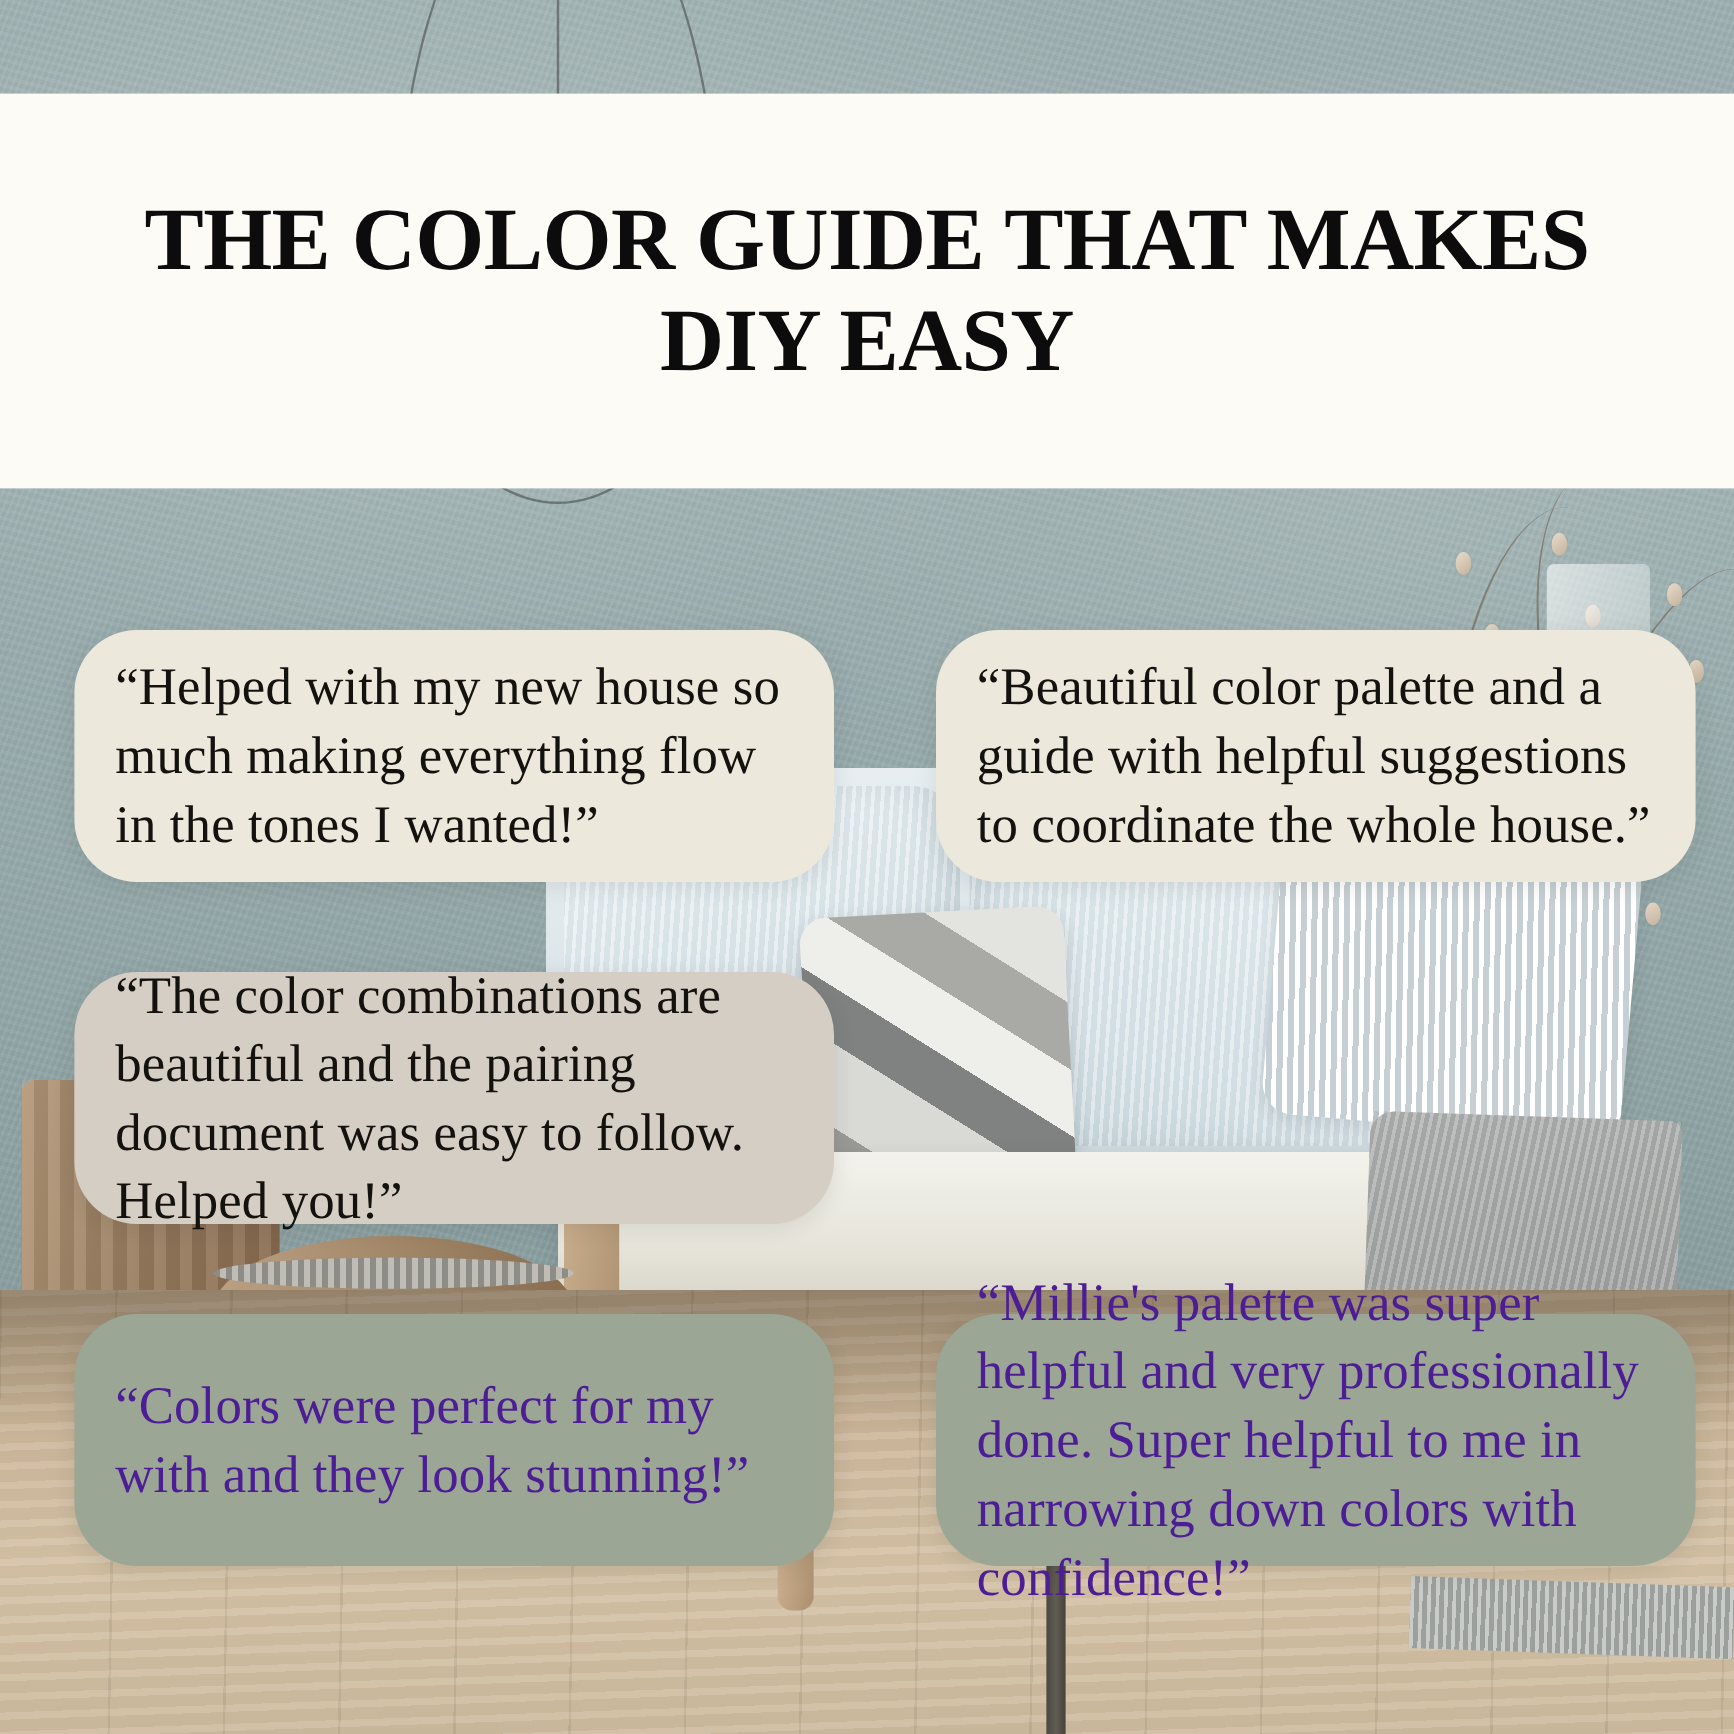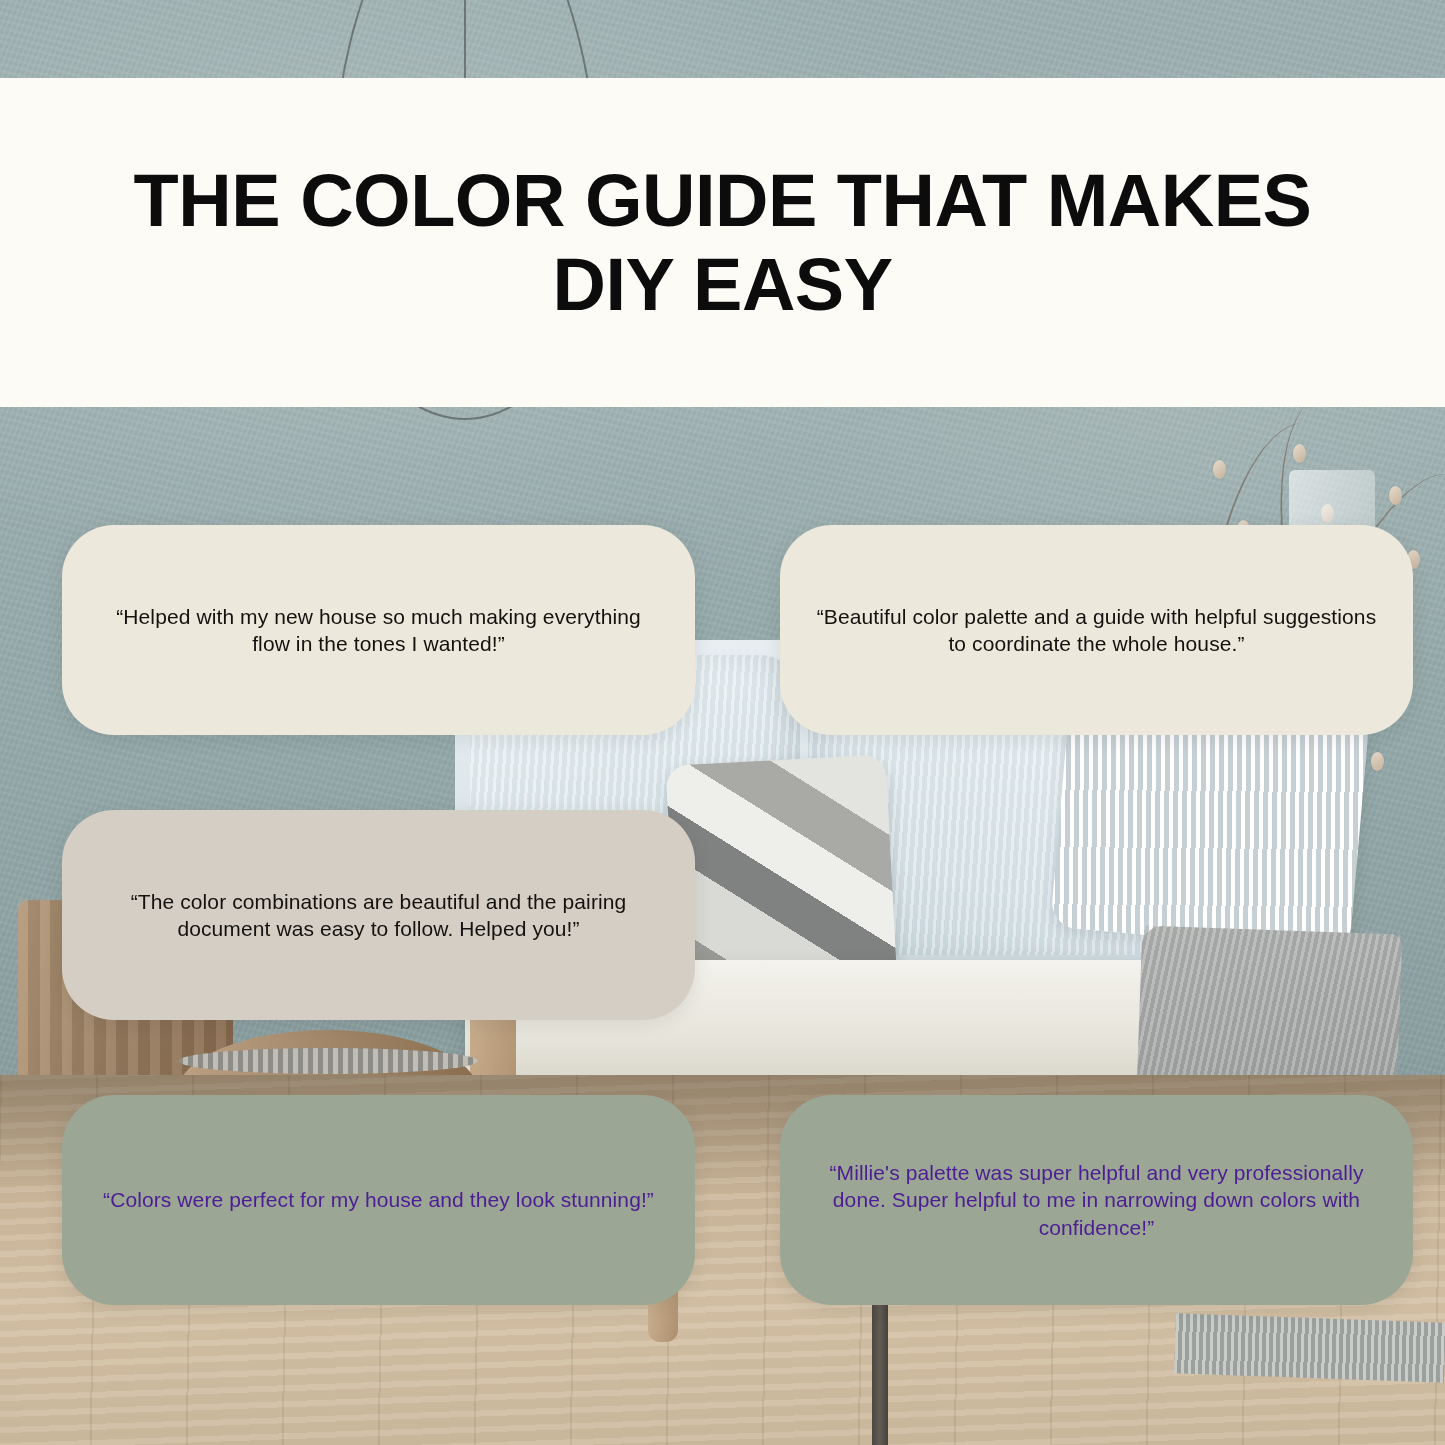--- a/index.html
+++ b/index.html
@@ -11,20 +11,21 @@
     overflow: hidden;
     font-family: "Liberation Sans", sans-serif;
   }
 
   #poster {
     position: relative;
     width: 1445px;
     height: 1445px;
     overflow: hidden;
     background: #9fb0b2;
+    font-family: Liberation Serif, serif;
   }
 
   
   .photo { position: absolute; inset: 0; overflow: hidden; }
 
   
   .wall {
     position: absolute;
     left: 0; top: 0; width: 100%; height: 1075px;
     background:
@@ -235,23 +236,23 @@
     width: 633px;
     height: 210px;
     border-radius: 52px;
     display: flex;
     align-items: center;
     justify-content: center;
     padding: 14px 34px;
     box-shadow: 0 4px 18px rgba(40,45,40,.10);
   }
   .card p {
-    font-size: 21px;
+    font-size: 44px;
     line-height: 1.30;
-    text-align: center;
+    text-align: left;
     letter-spacing: .1px;
   }
 
   .card.col-left  { left: 62px; }
   .card.col-right { left: 780px; }
 
   .card.row-1 { top: 525px; }
   .card.row-2 { top: 810px; }
   .card.row-3 { top: 1095px; }
 
@@ -332,21 +333,21 @@
     <div class="card col-right row-1 tone-cream">
       <p>“Beautiful color palette and a guide with helpful suggestions to coordinate the whole house.”</p>
     </div>
 
     <div class="card col-left row-2 tone-taupe">
       <p>“The color combinations are beautiful and the pairing document was easy to follow. Helped you!”</p>
     </div>
 
 
     <div class="card col-left row-3 tone-sage">
-      <p>“Colors were perfect for my house and they look stunning!”</p>
+      <p>“Colors were perfect for my with and they look stunning!”</p>
     </div>
 
     <div class="card col-right row-3 tone-sage">
       <p>“Millie's palette was super helpful and very professionally done. Super helpful to me in narrowing down colors with confidence!”</p>
     </div>
 
   </div>
 </div>
 
 </body></html>

